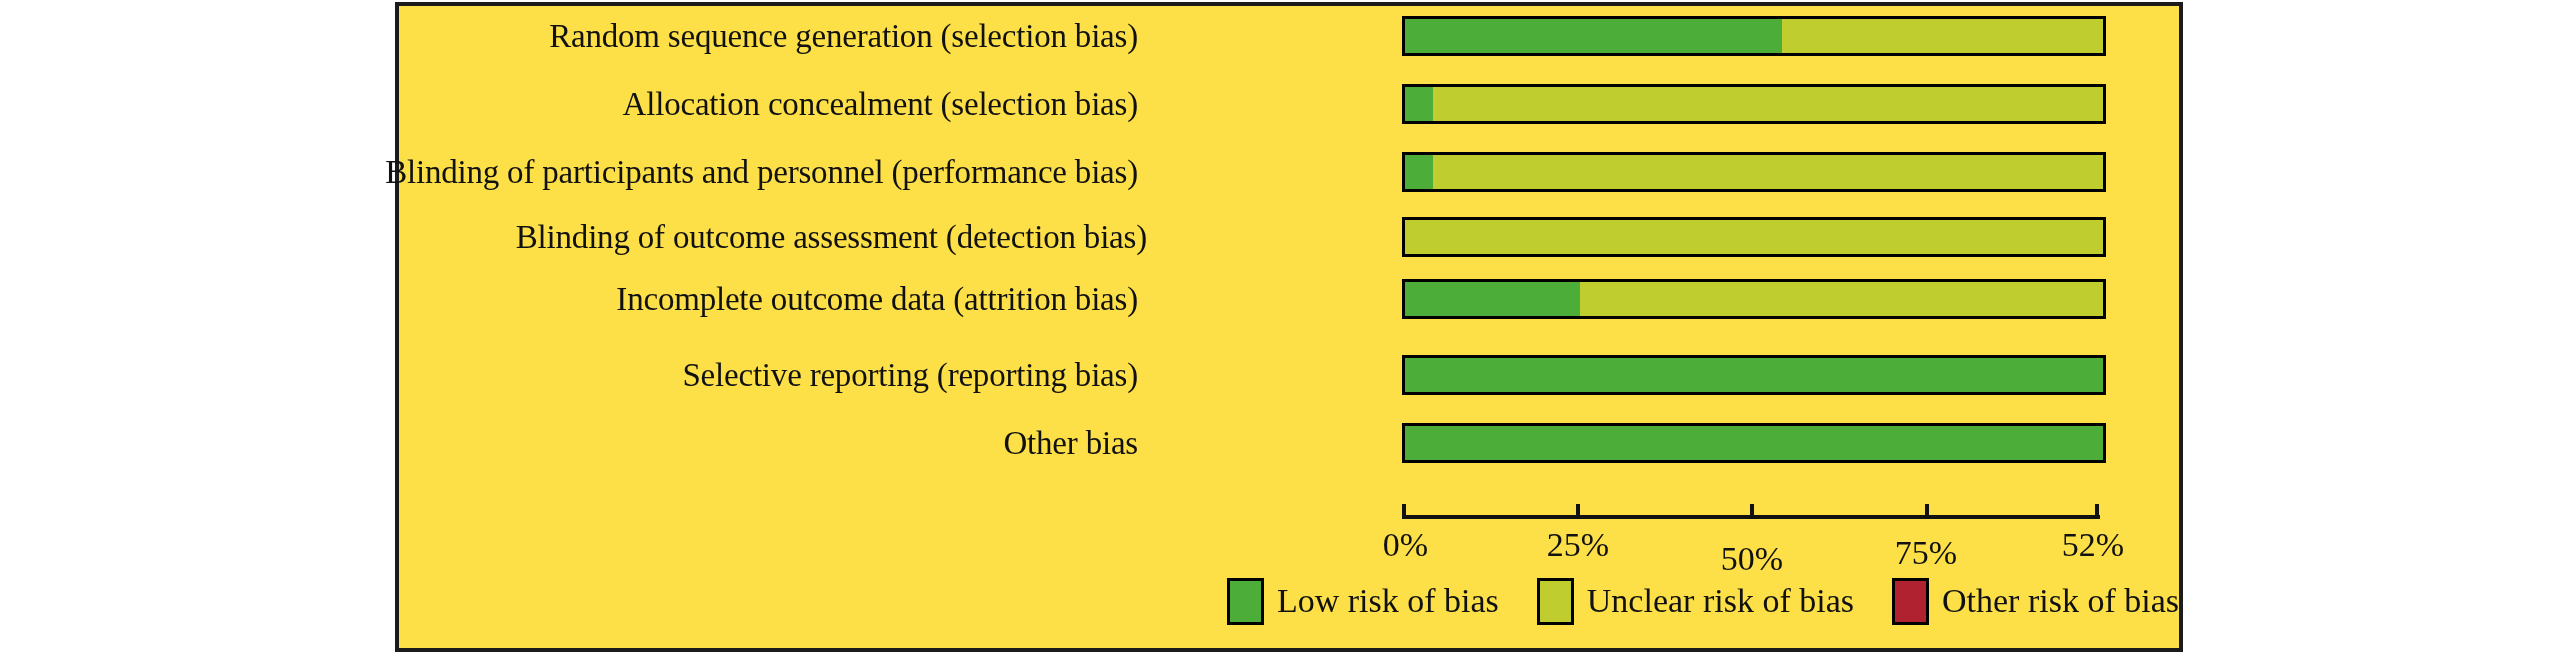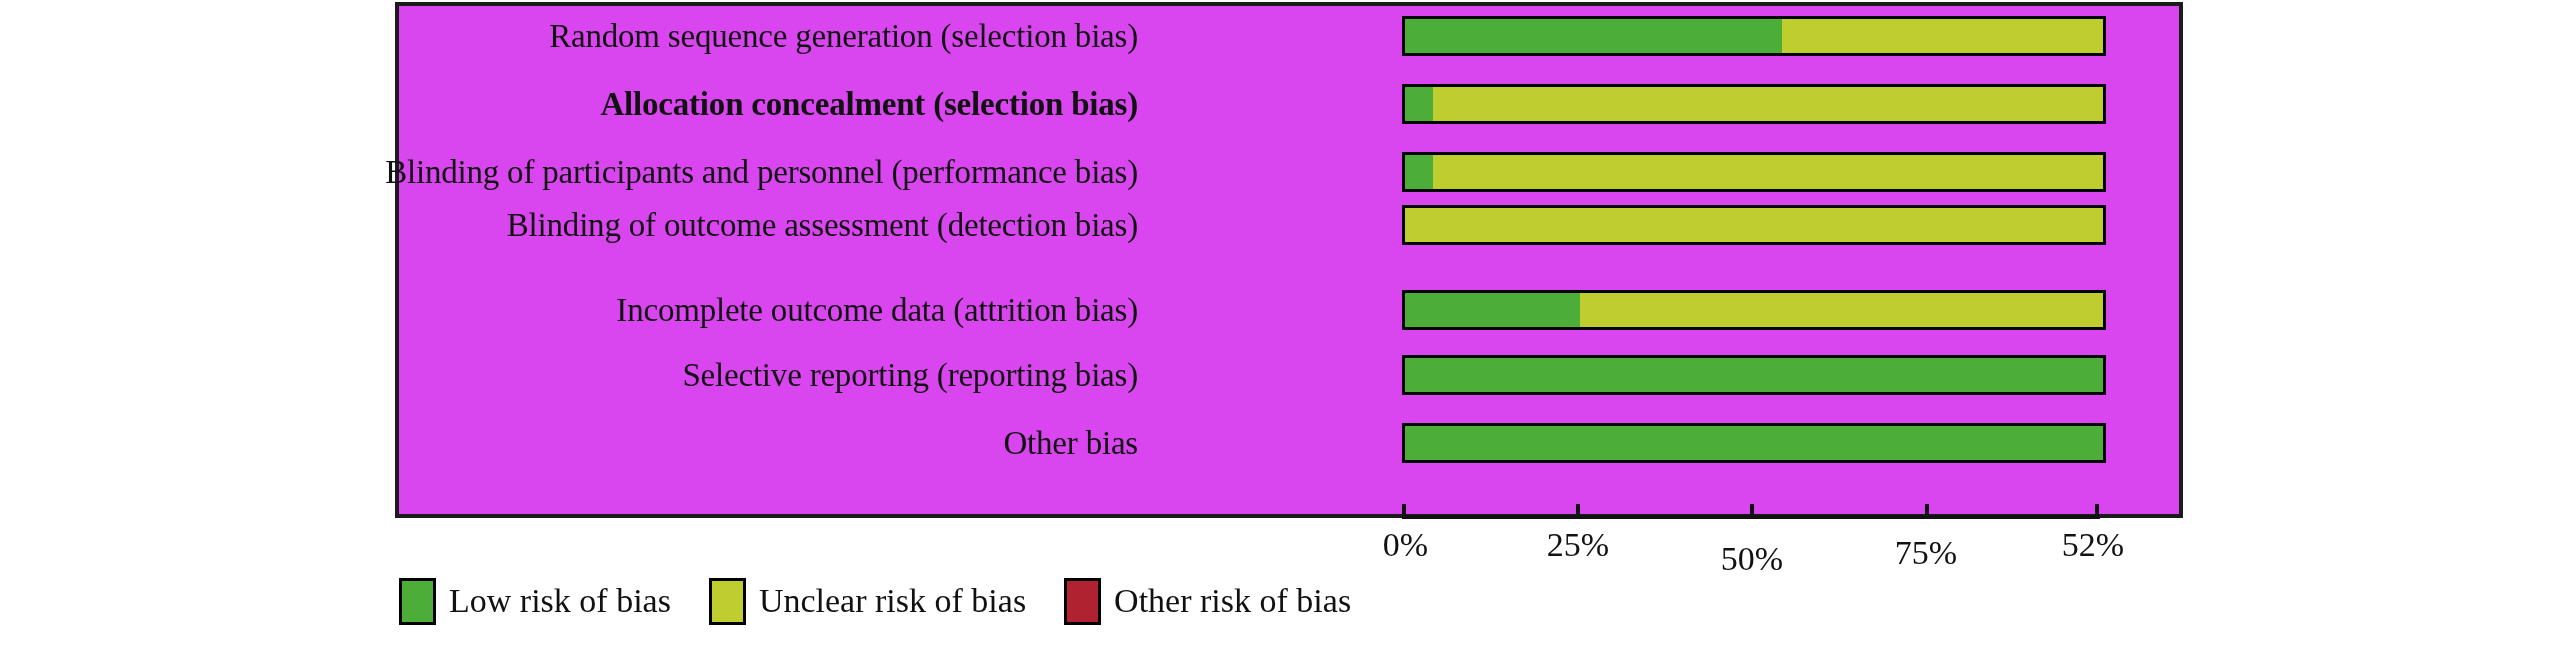--- a/index.html
+++ b/index.html
@@ -13,24 +13,24 @@
     font-family: "Liberation Serif", "DejaVu Serif", serif;
     overflow: hidden;
   }
 
   
   #figure-frame {
     position: absolute;
     left: 395px;
     top: 1.6px;
     width: 1788px;
-    height: 516px;
+    height: 650px;
     border: 4.1px solid #1b1b1b;
     box-sizing: border-box;
-    background: #d946ef;
+    background: #fde047;
   }
 
   
   #plot-area {
     position: absolute;
     left: 0;
     top: 0;
     width: 1780px;
     height: 642px;
   }
@@ -108,21 +108,21 @@
     font-family: "Liberation Serif", "DejaVu Serif", serif;
   }
 
   
   #legend {
     position: absolute;
     left: 0;
     top: 572px;
     width: 1780px;
     display: flex;
-    justify-content: flex-start;
+    justify-content: flex-end;
     align-items: center;
     gap: 38px;
   }
   .legend-item {
     display: flex;
     align-items: center;
     gap: 13px;
   }
   .legend-swatch {
     width: 31px;
@@ -146,48 +146,48 @@
 
     <div class="row" style="top:13px;">
       <div class="row-label">Random sequence generation (selection bias)</div>
       <div class="bar-track">
         <div class="seg seg-low" style="width:54%"></div>
         <div class="seg seg-unclear" style="width:46%"></div>
         <div class="seg seg-high" style="width:0%"></div>
       </div>
     </div>
 
-    <div class="row" style="top:81px;font-weight:bold;">
+    <div class="row" style="top:81px;">
       <div class="row-label">Allocation concealment (selection bias)</div>
       <div class="bar-track">
         <div class="seg seg-low" style="width:4%"></div>
         <div class="seg seg-unclear" style="width:96%"></div>
         <div class="seg seg-high" style="width:0%"></div>
       </div>
     </div>
 
     <div class="row" style="top:149px;">
       <div class="row-label">Blinding of participants and personnel (performance bias)</div>
       <div class="bar-track">
         <div class="seg seg-low" style="width:4%"></div>
         <div class="seg seg-unclear" style="width:96%"></div>
         <div class="seg seg-high" style="width:0%"></div>
       </div>
     </div>
 
-    <div class="row" style="top:202px;">
+    <div class="row" style="top:214px;padding-left:9px;">
       <div class="row-label">Blinding of outcome assessment (detection bias)</div>
       <div class="bar-track">
         <div class="seg seg-low" style="width:0%"></div>
         <div class="seg seg-unclear" style="width:100%"></div>
         <div class="seg seg-high" style="width:0%"></div>
       </div>
     </div>
 
-    <div class="row" style="top:287px;">
+    <div class="row" style="top:276px;">
       <div class="row-label">Incomplete outcome data (attrition bias)</div>
       <div class="bar-track">
         <div class="seg seg-low" style="width:25%"></div>
         <div class="seg seg-unclear" style="width:75%"></div>
         <div class="seg seg-high" style="width:0%"></div>
       </div>
     </div>
 
     <div class="row" style="top:352px;">
       <div class="row-label">Selective reporting (reporting bias)</div>

